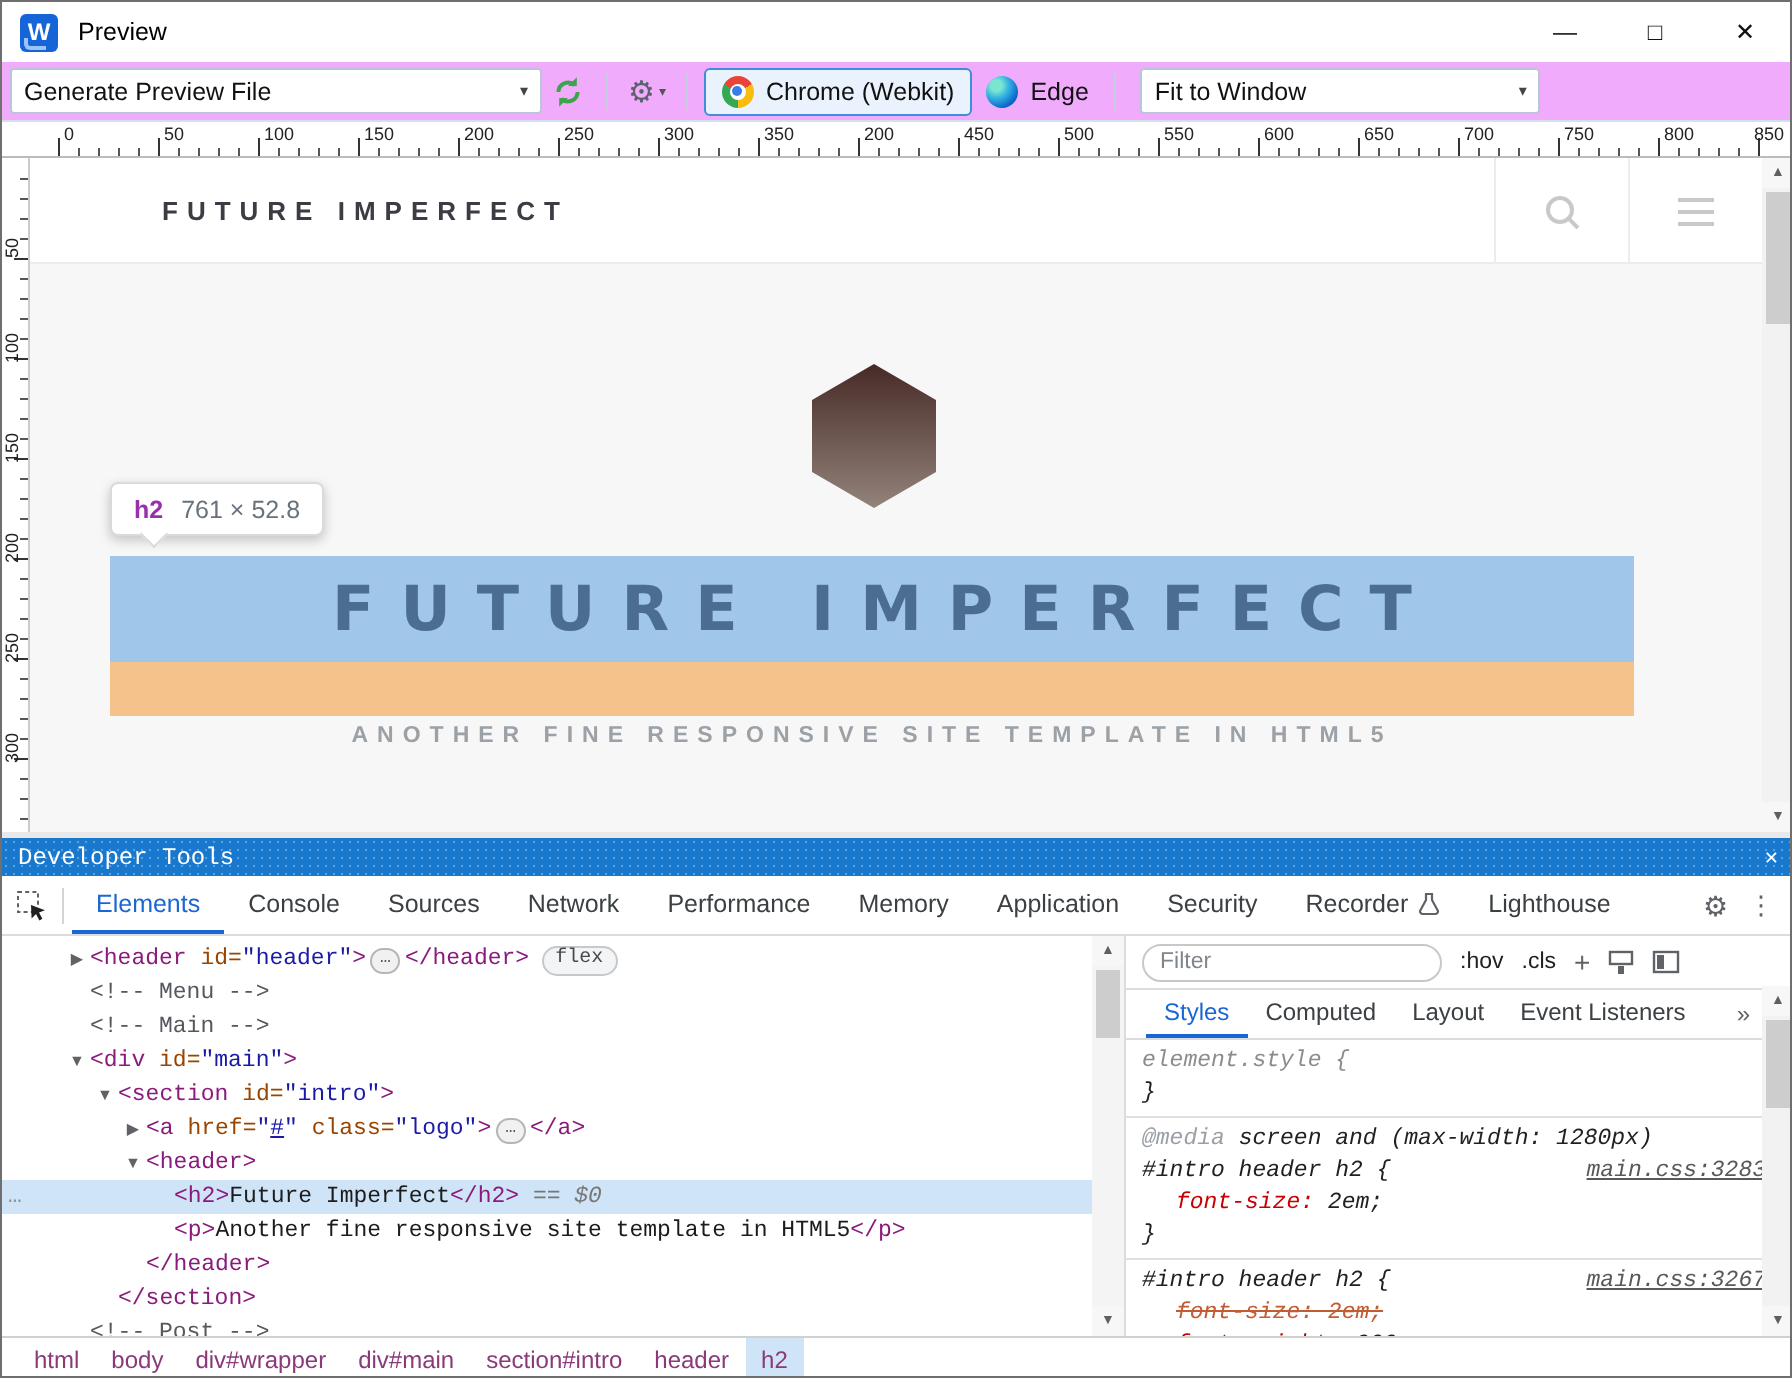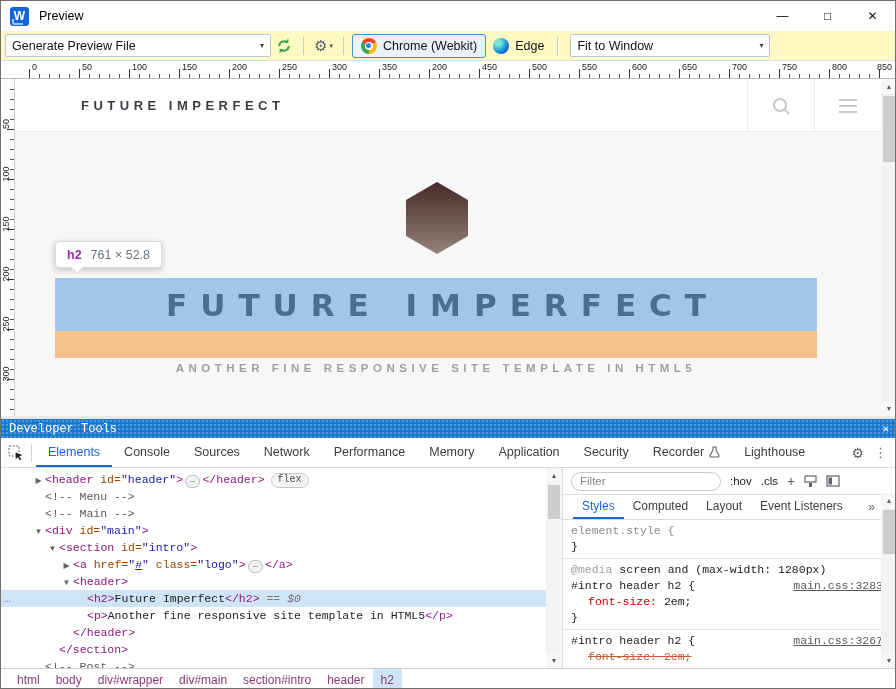--- a/index.html
+++ b/index.html
@@ -8,21 +8,21 @@
 
   
   #titlebar { position:absolute; left:0; top:0; width:100%; height:30px; background:#fff; display:flex; align-items:center; }
   .app-ico { width:19px; height:19px; margin-left:9px; background:#1565d8; border-radius:3px; color:#fff; font:bold 12px/18px "Liberation Sans",sans-serif; text-align:center; position:relative; }
   .app-ico::after { content:""; position:absolute; left:2px; bottom:1px; width:9px; height:4px; border-left:2px solid #9cc3f5; border-bottom:2px solid #9cc3f5; border-radius:0 0 0 3px; }
   .win-title { margin-left:10px; font-size:12.5px; color:#000; }
   .win-btns { margin-left:auto; display:flex; }
   .win-btn { width:45px; height:30px; display:flex; align-items:center; justify-content:center; font-size:12px; color:#111; }
 
   
-  #toolbar { position:absolute; left:0; top:30px; width:100%; height:30px; background:#fef9c3; border-bottom:1px solid #d6dfec; display:flex; align-items:center; padding:0 4px; }
+  #toolbar { position:absolute; left:0; top:30px; width:100%; height:30px; background:#f0abfc; border-bottom:1px solid #d6dfec; display:flex; align-items:center; padding:0 4px; }
   .combo { background:#fff; border:1px solid #bac6d8; border-radius:2px; height:23px; display:flex; align-items:center; font-size:12.5px; color:#111; padding:0 6px; }
   .combo .caret { margin-left:auto; font-size:8px; color:#444; }
   #combo-generate { width:266px; }
   #combo-fit { width:200px; margin-left:6px; }
   .tb-sep { width:1px; height:18px; background:#c3cddb; margin:0 6px; }
   .tb-ico { display:flex; align-items:center; justify-content:center; margin:0 4px; }
   .gear-glyph { font-size:15px; color:#5a626e; }
   .mini-caret { font-size:7px; color:#555; margin-left:2px; }
   #btn-chrome { display:flex; align-items:center; gap:6px; height:24px; padding:0 8px; background:#eaf3fd; border:1px solid #3f8fd6; border-radius:3px; font-size:12.5px; color:#111; margin-left:2px; }
   #btn-edge { display:flex; align-items:center; gap:6px; height:24px; padding:0 7px; font-size:12.5px; color:#111; }
@@ -106,21 +106,21 @@
   #styles-pane { position:absolute; left:561px; top:0; width:335px; height:200px; border-left:1px solid #dadce0; background:#fff; overflow:hidden; }
   #styles-tabs { height:25px; border-bottom:1px solid #dadce0; display:flex; align-items:center; padding-left:10px; }
   .st-tab { font-size:12px; color:#3c4043; padding:0 9px; height:24px; display:flex; align-items:center; border-bottom:2px solid transparent; white-space:nowrap; }
   .st-tab.sel { color:#1967d2; border-bottom-color:#1967d2; }
   .st-more { margin-left:auto; margin-right:22px; color:#5f6368; font-size:12px; }
   #styles-toolbar { height:27px; border-bottom:1px solid #dadce0; display:flex; align-items:center; padding:0 8px; gap:9px; }
   #filter-input { width:150px; height:19px; border:1px solid #c8c8c8; border-radius:10px; padding:0 8px; font-size:11.5px; color:#202124; outline:none; font-family:"Liberation Sans",sans-serif; }
   #filter-input::placeholder { color:#80868b; }
   .st-tool { font-size:11.5px; color:#202124; white-space:nowrap; }
   .st-plus { font-size:14px; color:#5f6368; }
-  #styles-content { font-family:"Liberation Mono","DejaVu Sans Mono",monospace; font-size:11.5px; color:#202124; }
+  #styles-content { font-family:"Liberation Mono","DejaVu Sans Mono",monospace; font-size:11.5px; color:#202124;font-style:italic; }
   .st-section { padding:3px 0 3px 8px; border-bottom:1px solid #e0e0e0; position:relative; }
   .srow { height:16px; line-height:16px; white-space:nowrap; position:relative; }
   .srow .css-link { position:absolute; right:14px; top:0; color:#595959; text-decoration:underline; }
   .sel-gray { color:#8c8c8c; }
   .media-at { color:#9aa0a6; }
   .prop-ind { padding-left:17px; }
   .prop-name { color:#c80000; }
   .prop-val { color:#202124; }
   .struck { color:#c25c33; text-decoration:line-through; }
   .brace { color:#202124; }

